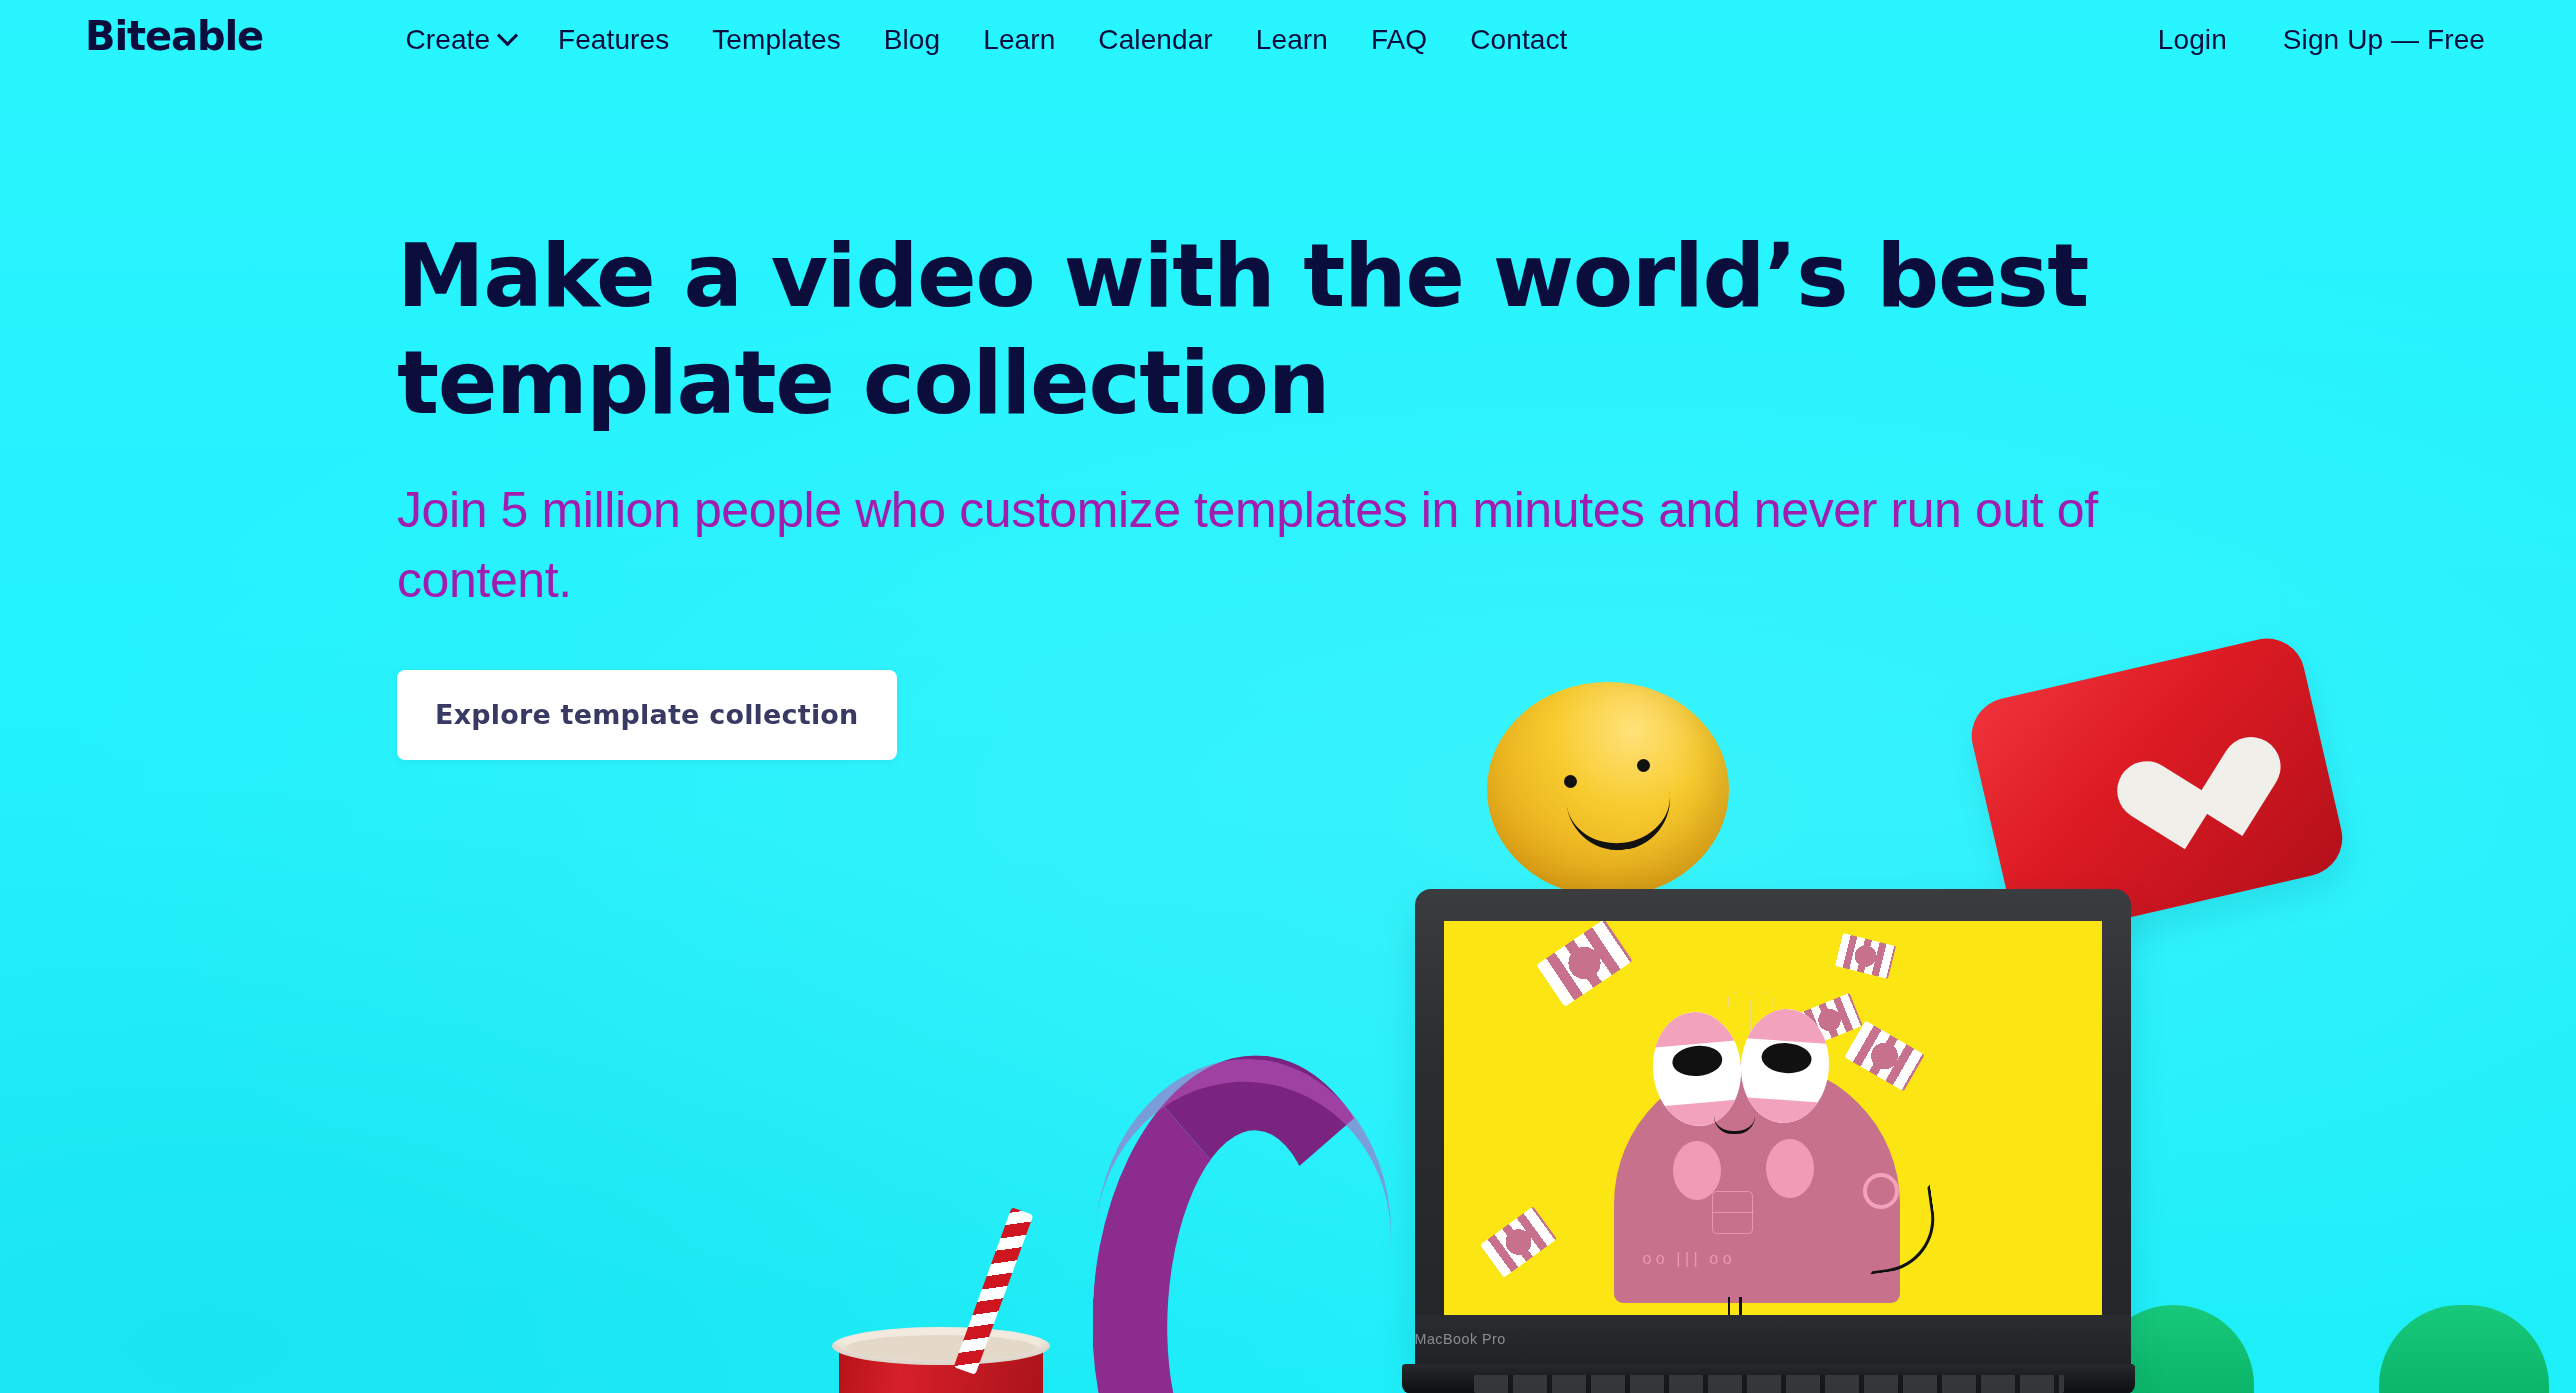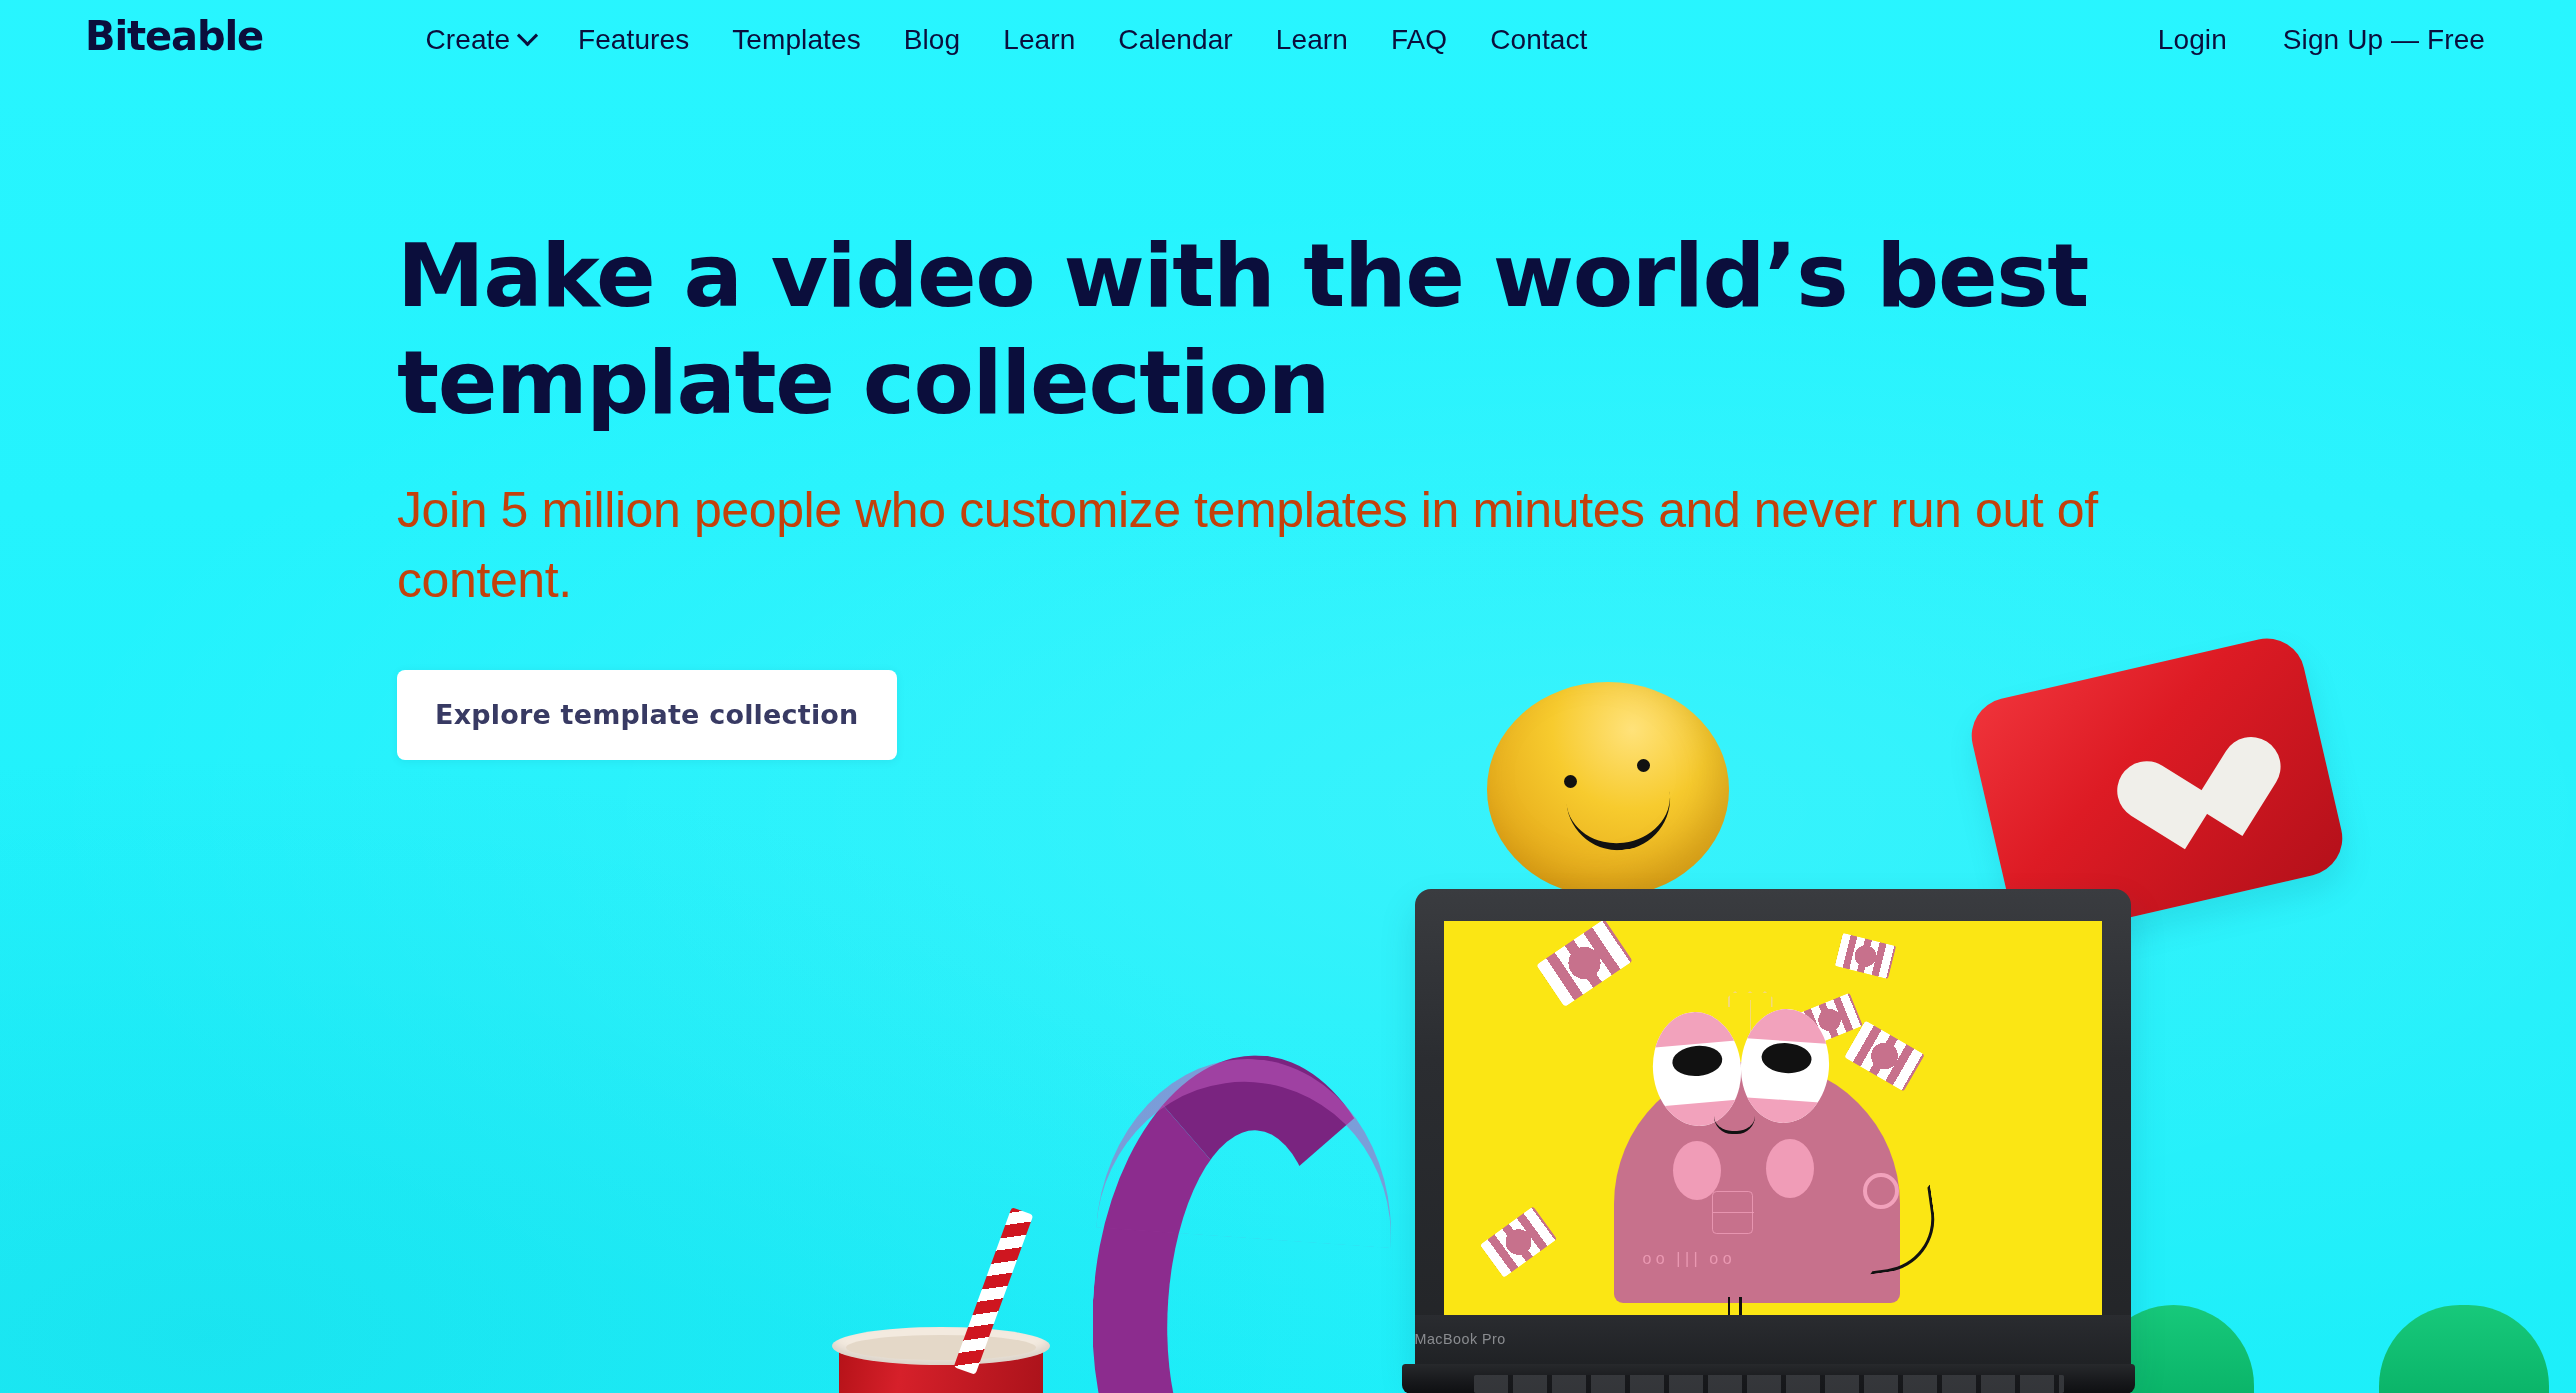--- a/index.html
+++ b/index.html
@@ -31,21 +31,21 @@
     z-index:40;
   }
   .logo{
     position:absolute; left:85px; top:12.5px;
     font-size:40px; font-weight:bold;
     color:#0B0E3C;
     letter-spacing:-1.1px;
     font-family:"DejaVu Sans", sans-serif;
   }
   .nav-links{
-    position:absolute; left:404px; top:0;
+    position:absolute; left:384px; top:0;
     height:79px;
     display:flex; align-items:center;
     gap:0px;
   }
   .nav-link{
     color:#0B0E3C;
     font-size:28px;
     letter-spacing:0.1px;
     padding:0 21.5px;
     white-space:nowrap;
@@ -76,21 +76,21 @@
     color:#0B0E3C;
     font-size:88px;
     line-height:1.22;
     font-weight:bold;
     letter-spacing:-1.4px;
     font-family:"DejaVu Sans", sans-serif;
     max-width:1789px;
   }
   .hero-sub{
     margin-top:38px;
-    color:#c2410c;
+    color:#a21caf;
     font-size:50px;
     line-height:1.4;
     font-weight:300;
     letter-spacing:-0.4px;
     font-family:"Liberation Sans", sans-serif;
   }
   .hero-cta{
     margin-top:55px;
     display:inline-block;
     background:#FFFFFF;

